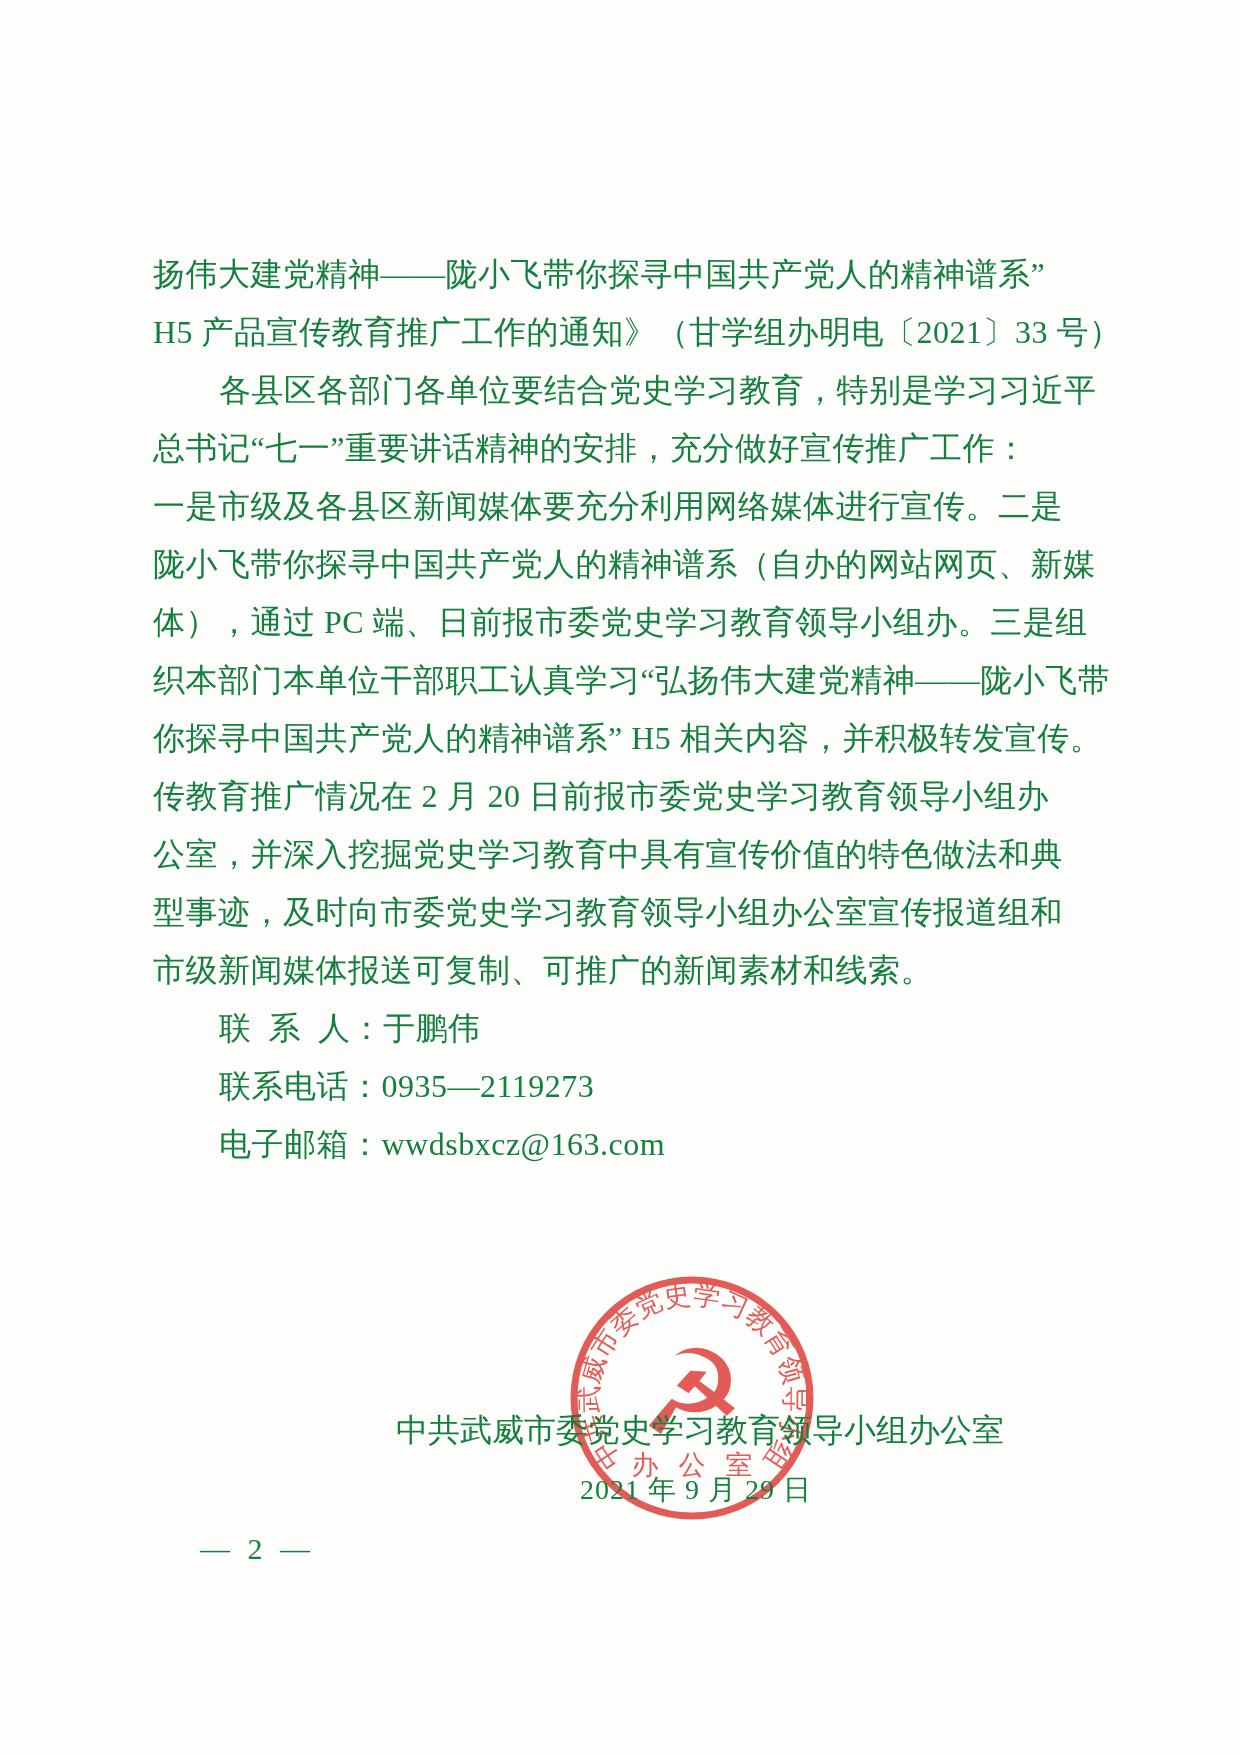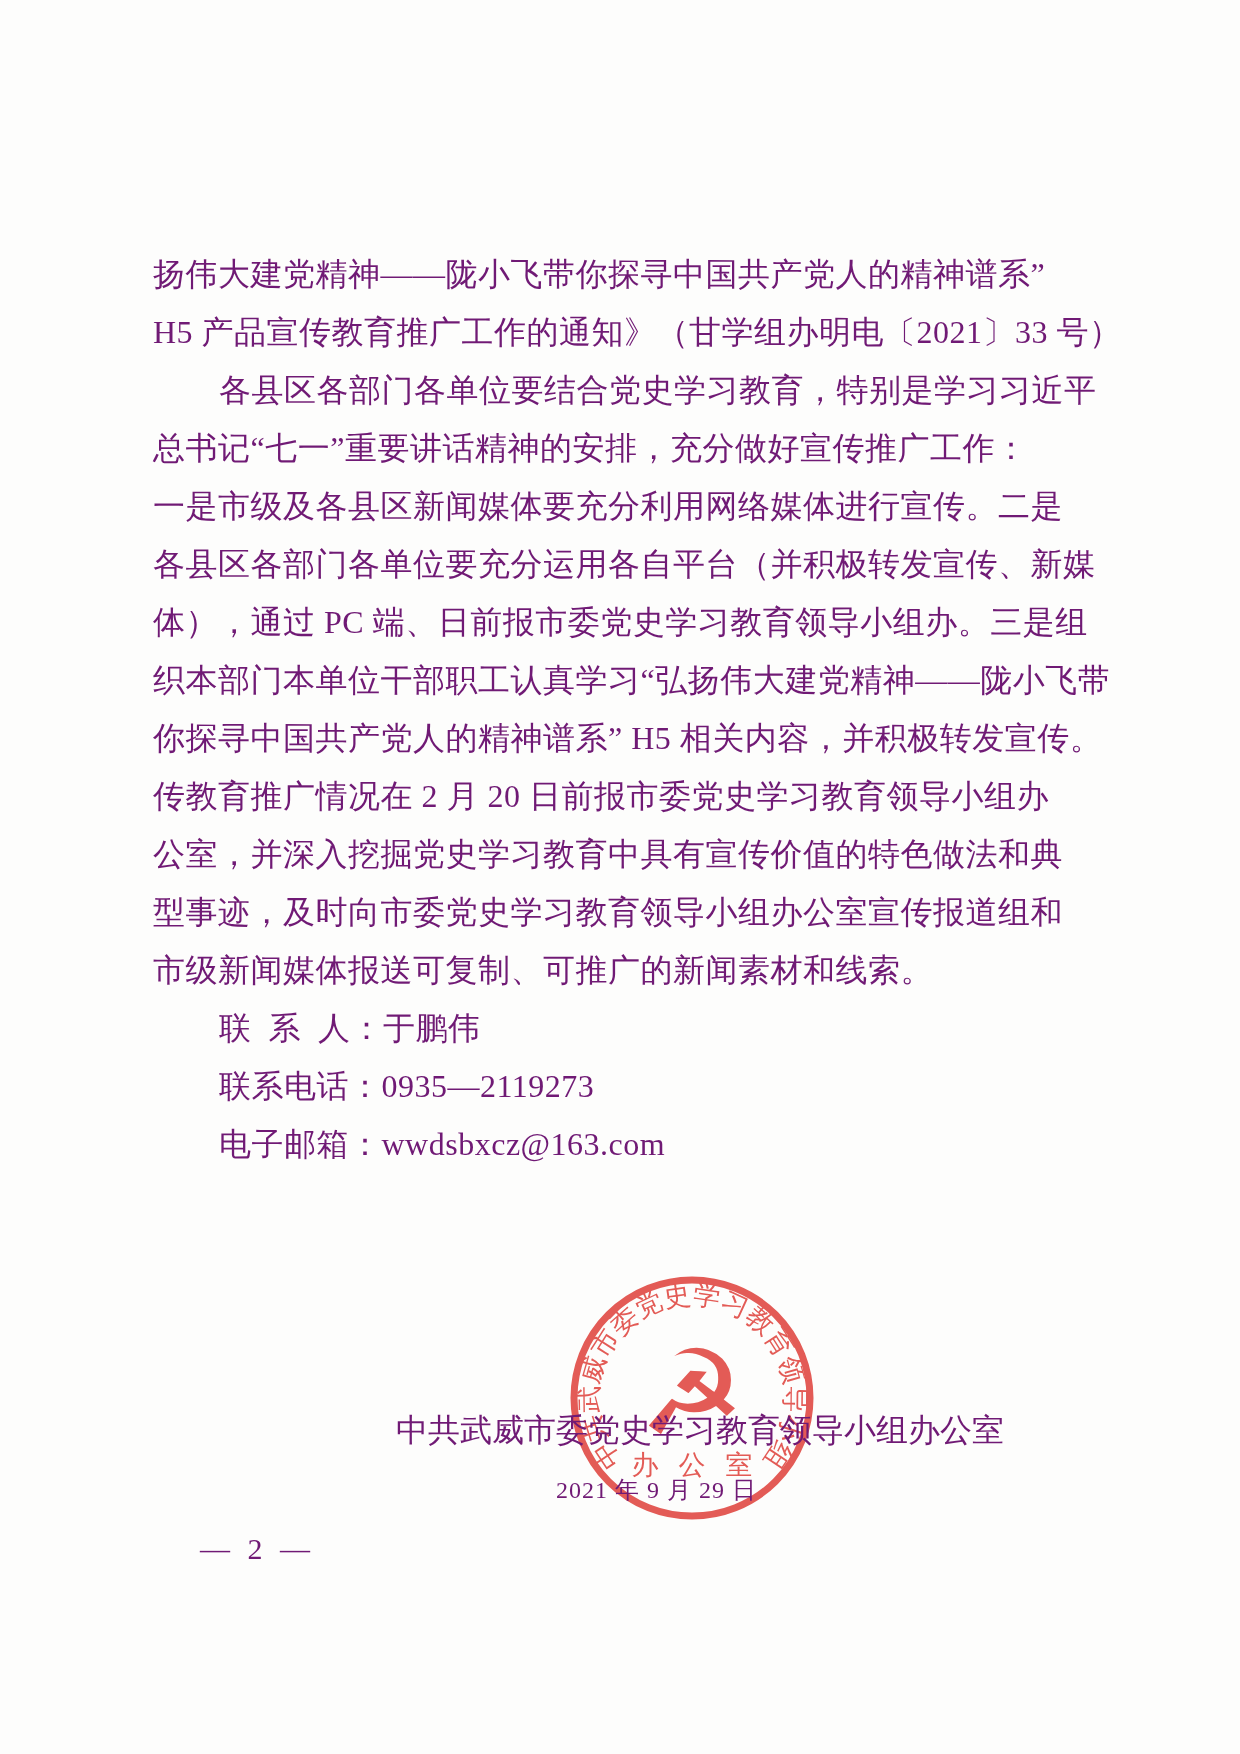--- a/index.html
+++ b/index.html
@@ -2,41 +2,41 @@
 <html><head>
 <meta charset="utf-8">
 <style>
   html,body{margin:0;padding:0;background:#ffffff;}
   .page{
     position:relative;
     width:1240px;height:1754px;
     background:#fdfdfc;
     overflow:hidden;
     font-family:"Liberation Serif","DejaVu Serif",serif;
-    color:#701a75;
+    color:#15803d;
   }
   .body-text{
     position:absolute;
     left:153px;top:245px;width:910px;
   }
   .line{
     height:58px;line-height:58px;
     font-size:32px;letter-spacing:0.5px;
     white-space:pre;
   }
   .line.indent{padding-left:66px;}
   .seg-b{font-weight:normal;}
   .sig-org{
     position:absolute;left:396px;top:1410px;
     font-size:32px;line-height:40px;letter-spacing:0px;
     white-space:pre;
   }
   .sig-date{
-    position:absolute;left:556px;top:1470px;
-    font-size:24px;line-height:40px;letter-spacing:1px;
+    position:absolute;left:580px;top:1470px;
+    font-size:28px;line-height:40px;letter-spacing:1px;
     white-space:pre;
   }
   .page-number{
     position:absolute;left:200px;top:1532px;
     font-size:30px;line-height:34px;letter-spacing:5px;
     white-space:pre;
   }
   .seal{
     position:absolute;left:562px;top:1268px;
     width:260px;height:260px;
@@ -71,21 +71,21 @@
 <body>
 
 <div class="page">
 
   <main class="body-text">
       <div class="line"><span>扬伟大建党精神——陇小飞带你探寻中国共产党人的精神谱系”</span></div>
       <div class="line"><span>H5 产品宣传教育推广工作的通知》（甘学组办明电〔2021〕33 号）</span></div>
       <div class="line indent"><span>各县区各部门各单位要结合党史学习教育，特别是学习习近平</span></div>
       <div class="line"><span>总书记“七一”重要讲话精神的安排，充分做好宣传推广工作：</span></div>
       <div class="line"><span class="seg-b">一是</span><span>市级及各县区新闻媒体要充分利用网络媒体进行宣传。</span><span class="seg-b">二是</span></div>
-      <div class="line"><span>各县区各部门各单位要充分运用各自平台（并积极转发宣传、新媒</span></div>
+      <div class="line"><span>陇小飞带你探寻中国共产党人的精神谱系（自办的网站网页、新媒</span></div>
       <div class="line"><span>体），通过 PC 端、日前报市委党史学习教育领导小组办。</span><span class="seg-b">三是</span><span>组</span></div>
       <div class="line"><span>织本部门本单位干部职工认真学习“弘扬伟大建党精神——陇小飞带</span></div>
       <div class="line"><span>你探寻中国共产党人的精神谱系” H5 相关内容，并积极转发宣传。</span></div>
       <div class="line"><span>传教育推广情况在 2 月 20 日前报市委党史学习教育领导小组办</span></div>
       <div class="line"><span>公室，并深入挖掘党史学习教育中具有宣传价值的特色做法和典</span></div>
       <div class="line"><span>型事迹，及时向市委党史学习教育领导小组办公室宣传报道组和</span></div>
       <div class="line"><span>市级新闻媒体报送可复制、可推广的新闻素材和线索。</span></div>
       <div class="line indent"><span>联  系  人：于鹏伟</span></div>
       <div class="line indent"><span>联系电话：0935—2119273</span></div>
       <div class="line indent"><span>电子邮箱：wwdsbxcz@163.com</span></div>

